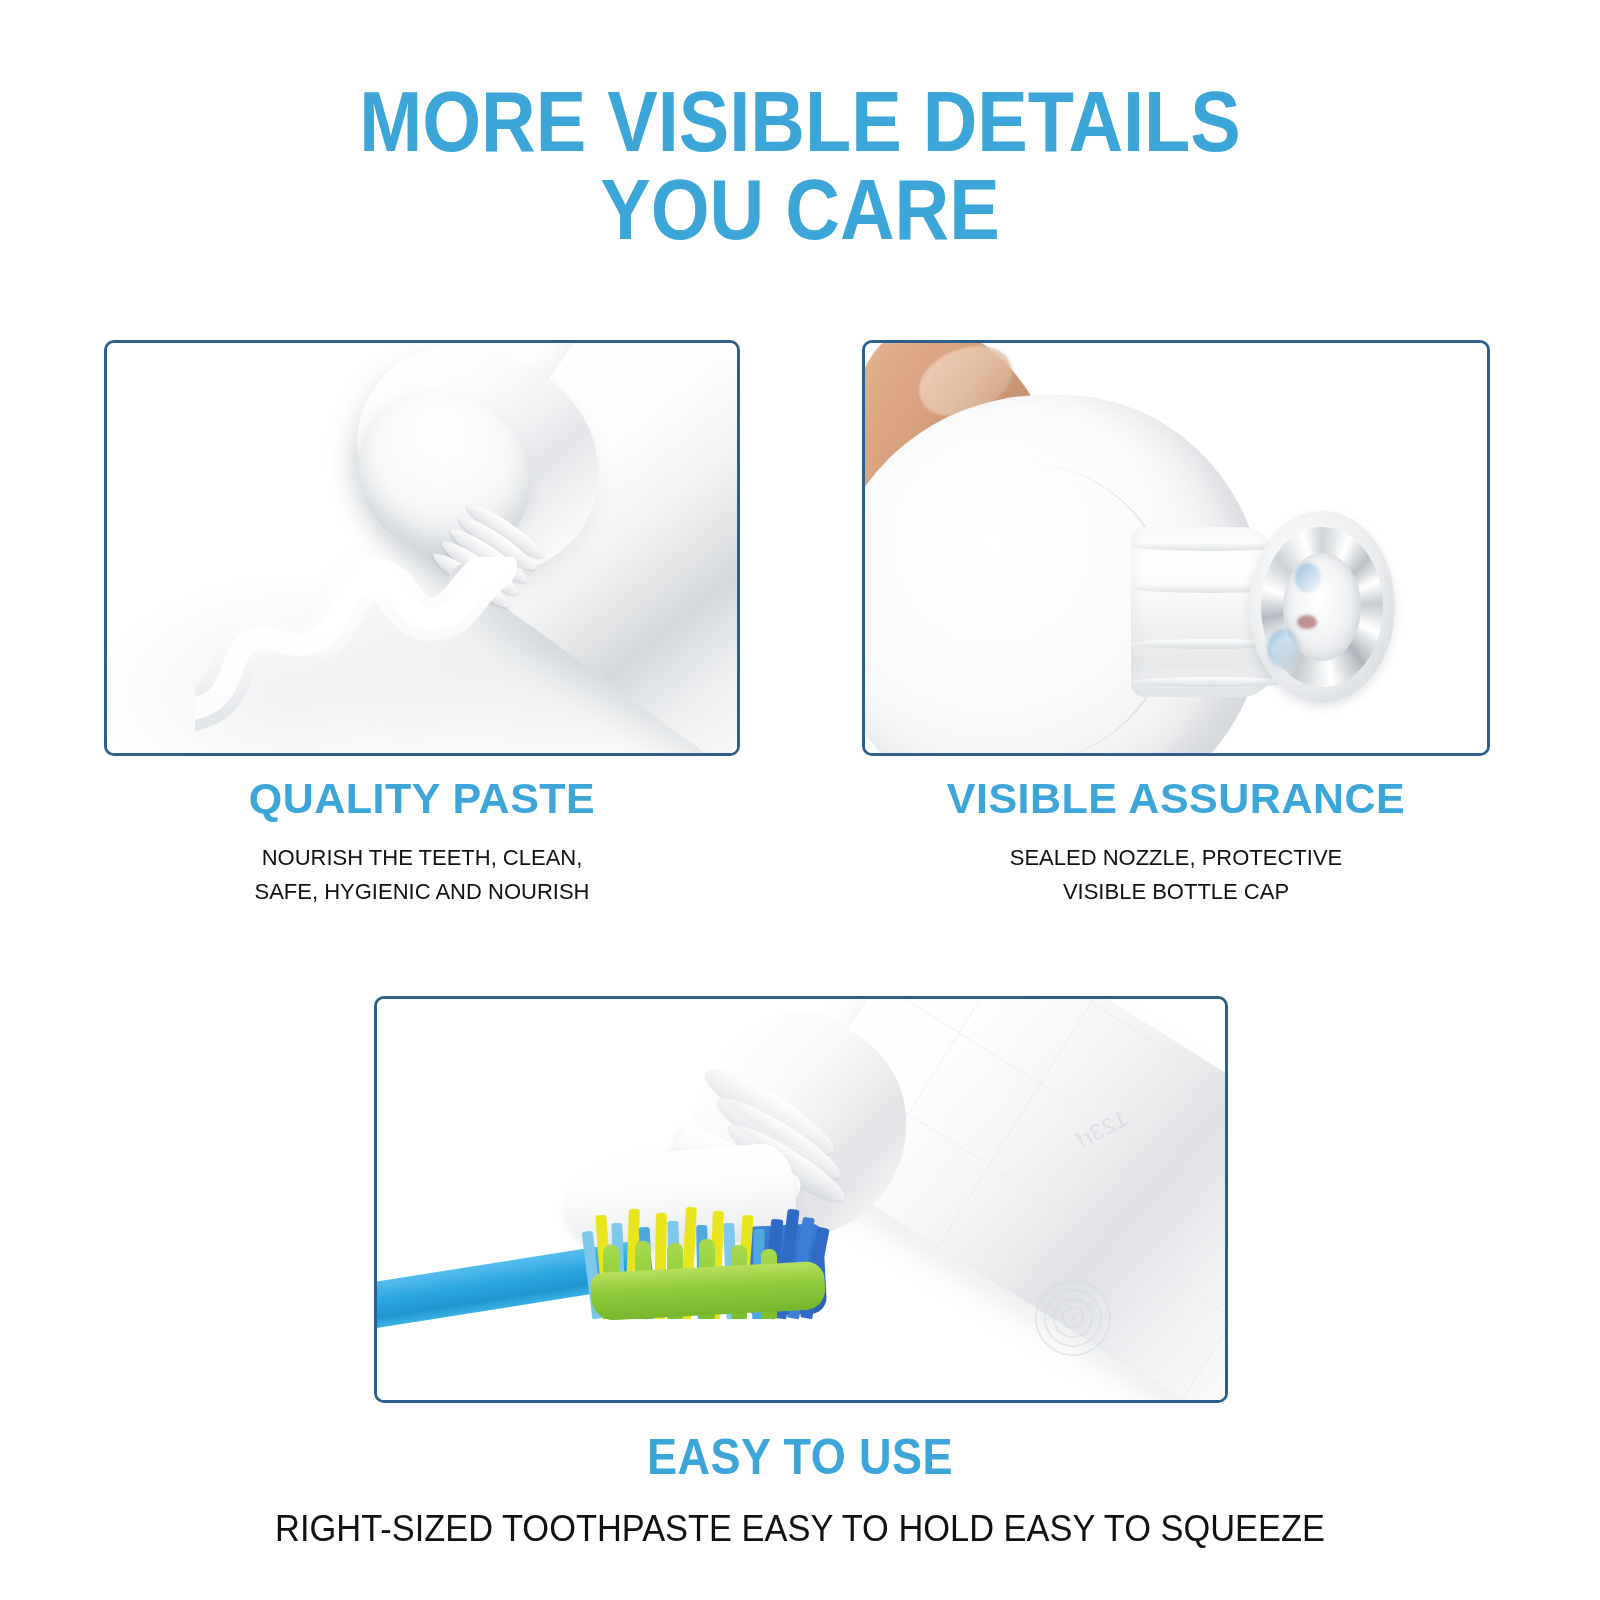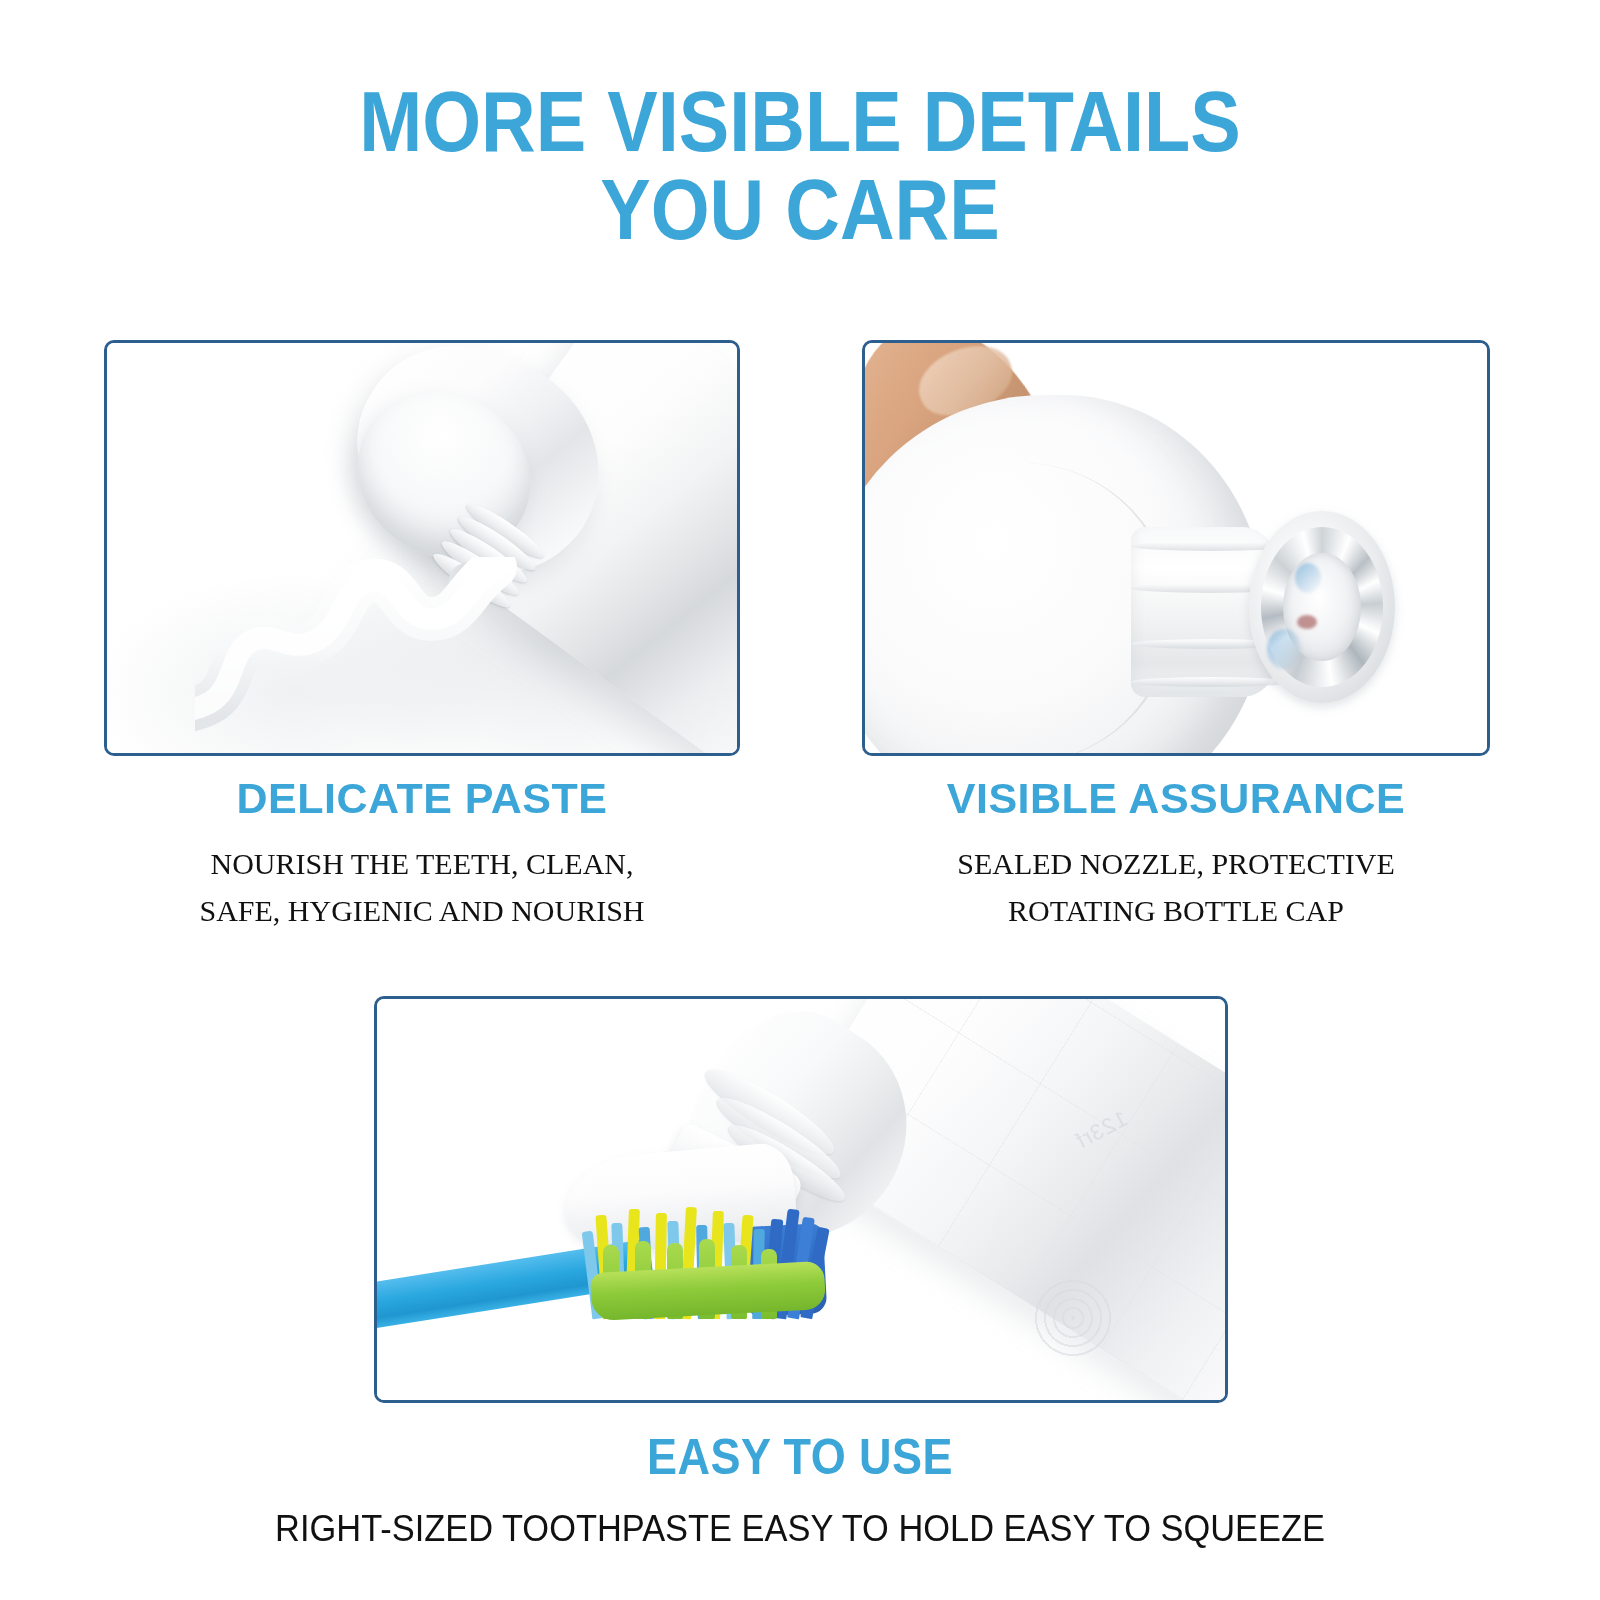--- a/index.html
+++ b/index.html
@@ -64,23 +64,23 @@
     color: #3BA6D7;
     font-family: "Liberation Sans", sans-serif;
     font-weight: bold;
     font-size: 43px;
     letter-spacing: 0.5px;
     white-space: nowrap;
     margin-bottom: 18px;
   }
   .caption-body {
     color: #111111;
-    font-family: Liberation Serif, serif;
+    font-family: Liberation Sans, sans-serif;
     font-weight: normal;
-    font-size: 30px;
+    font-size: 22px;
     line-height: 1.55;
   }
   .caption-body .cb-line { display: block; white-space: nowrap; }
 
   #caption-paste   { left: 104px; top: 774px; width: 636px; }
   #caption-quality { left: 862px; top: 774px; width: 628px; }
 
   #caption-use {
     left: 0; top: 1428px; width: 1600px;
   }
@@ -410,21 +410,21 @@
                C146,28 150,70 120,84 C92,97 78,72 56,84
                C34,96 40,132 14,146 C-6,157 -14,150 -24,160" fill="none" stroke="url(#pasteGrad)" stroke-width="44" stroke-linecap="round" stroke-linejoin="round"></path>
       <path d="M300,10 C268,34 266,62 236,62 C206,62 206,20 176,24
                C146,28 150,70 120,84 C92,97 78,72 56,84
                C34,96 40,132 14,146 C-6,157 -14,150 -24,160" fill="none" stroke="#ffffff" stroke-width="22" stroke-linecap="round" stroke-linejoin="round" opacity="0.85"></path>
     </svg>
   </div>
 </div>
 
 <div class="caption" id="caption-paste">
-  <div class="caption-title">DELICATE PASTE</div>
+  <div class="caption-title">QUALITY PASTE</div>
   <div class="caption-body">
     <span class="cb-line">NOURISH THE TEETH, CLEAN,</span>
     <span class="cb-line">SAFE, HYGIENIC AND NOURISH</span>
   </div>
 </div>
 
 <div class="card" id="card-quality">
   <div class="photo">
     <div class="p2-bg"></div>
     <div class="p2-finger"></div>
@@ -444,21 +444,21 @@
       <div class="p2-cap-glint-b"></div>
       <div class="p2-cap-glint-c"></div>
     </div>
   </div>
 </div>
 
 <div class="caption" id="caption-quality">
   <div class="caption-title">VISIBLE ASSURANCE</div>
   <div class="caption-body">
     <span class="cb-line">SEALED NOZZLE, PROTECTIVE</span>
-    <span class="cb-line">ROTATING BOTTLE CAP</span>
+    <span class="cb-line">VISIBLE BOTTLE CAP</span>
   </div>
 </div>
 
 <div class="card" id="card-use">
   <div class="photo">
     <div class="p3-bg"></div>
 
     <div class="p3-tube">
       <div class="p3-tube-grid"></div>
     </div>

